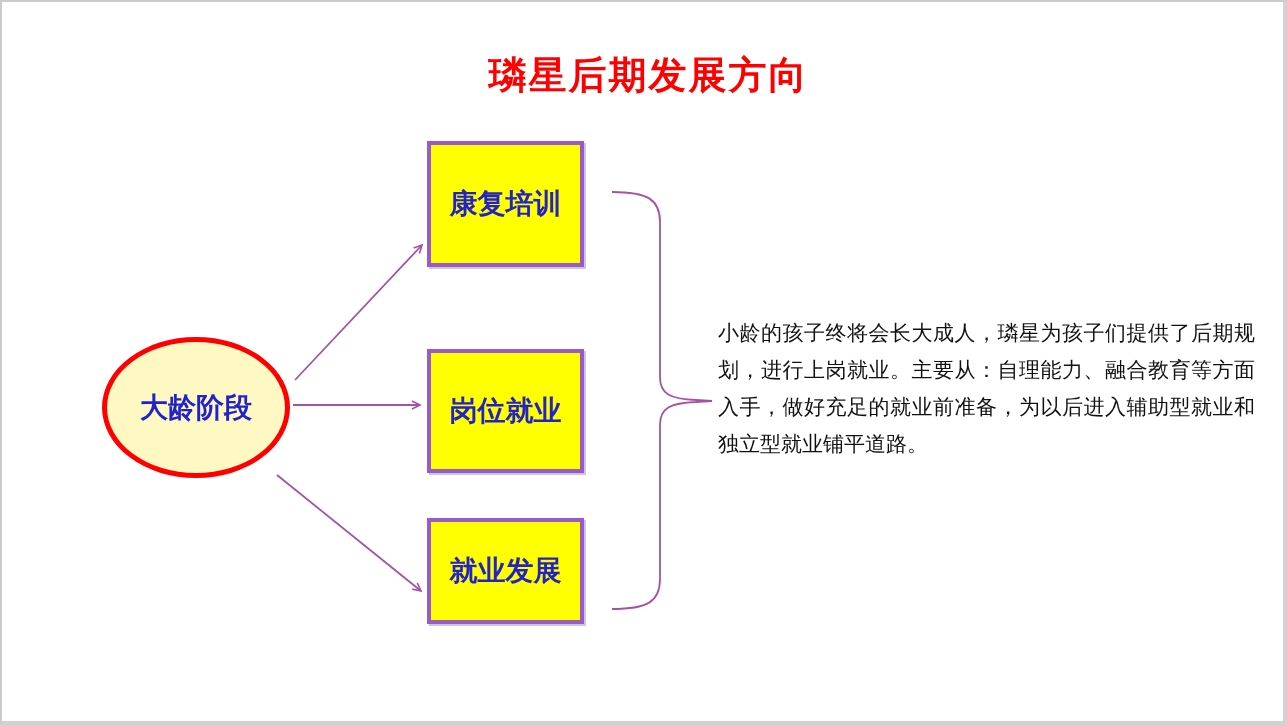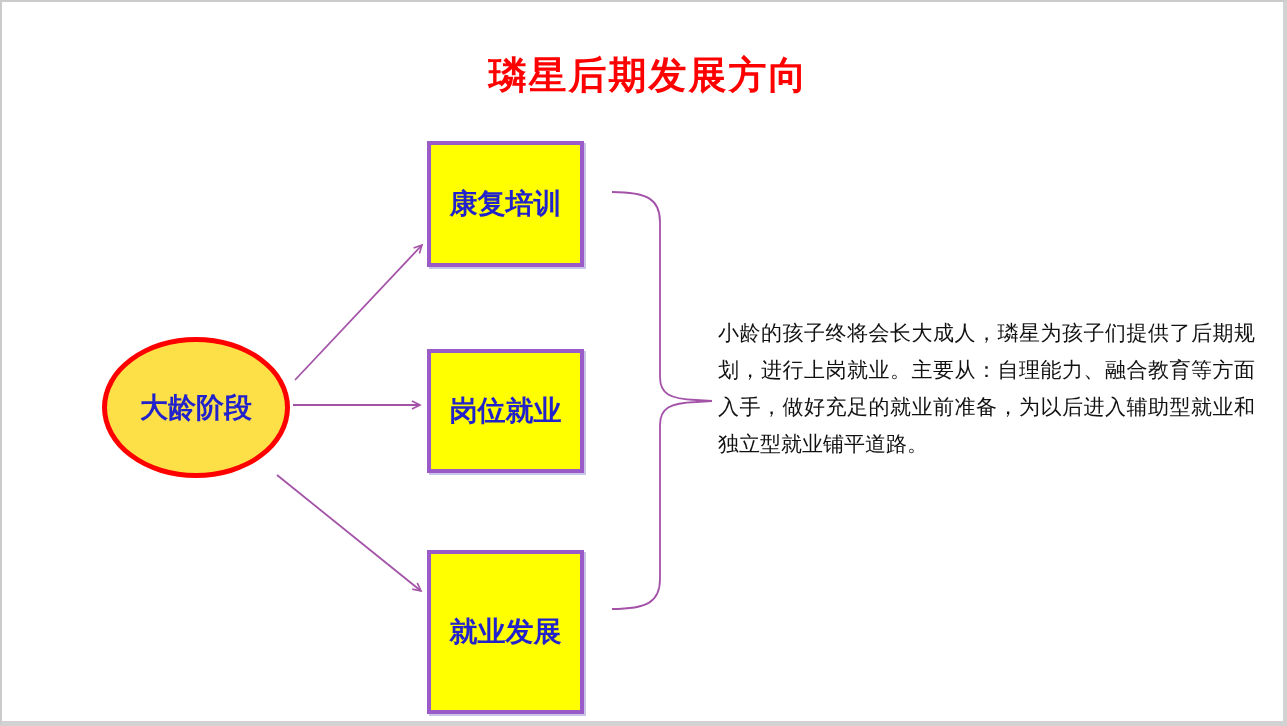--- a/index.html
+++ b/index.html
@@ -43,21 +43,21 @@
   }
   .stage-ellipse {
     position: absolute;
     left: 100px;
     top: 335px;
     width: 188px;
     height: 141px;
     box-sizing: border-box;
     border: 5px solid #FF0000;
     border-radius: 50%;
-    background: #fde047;
+    background: #fef9c3;
     display: flex;
     align-items: center;
     justify-content: center;
     font-size: 28px;
     font-weight: bold;
     color: #2222CC;
   }
   .node-box {
     position: absolute;
     left: 425px;
@@ -68,21 +68,21 @@
     box-shadow: 2px 2px 0 rgba(100, 90, 190, 0.35);
     display: flex;
     align-items: center;
     justify-content: center;
     font-size: 28px;
     font-weight: bold;
     color: #2222CC;
   }
   .node-box.n1 { top: 139px; height: 126px; }
   .node-box.n2 { top: 347px; height: 124px; }
-  .node-box.n3 { top: 548px; height: 164px; }
+  .node-box.n3 { top: 516px; height: 106px; }
   .description {
     position: absolute;
     left: 716px;
     top: 312px;
     width: 537px;
     font-size: 21px;
     line-height: 37px;
     color: #111111;
     text-align: justify;
   }

